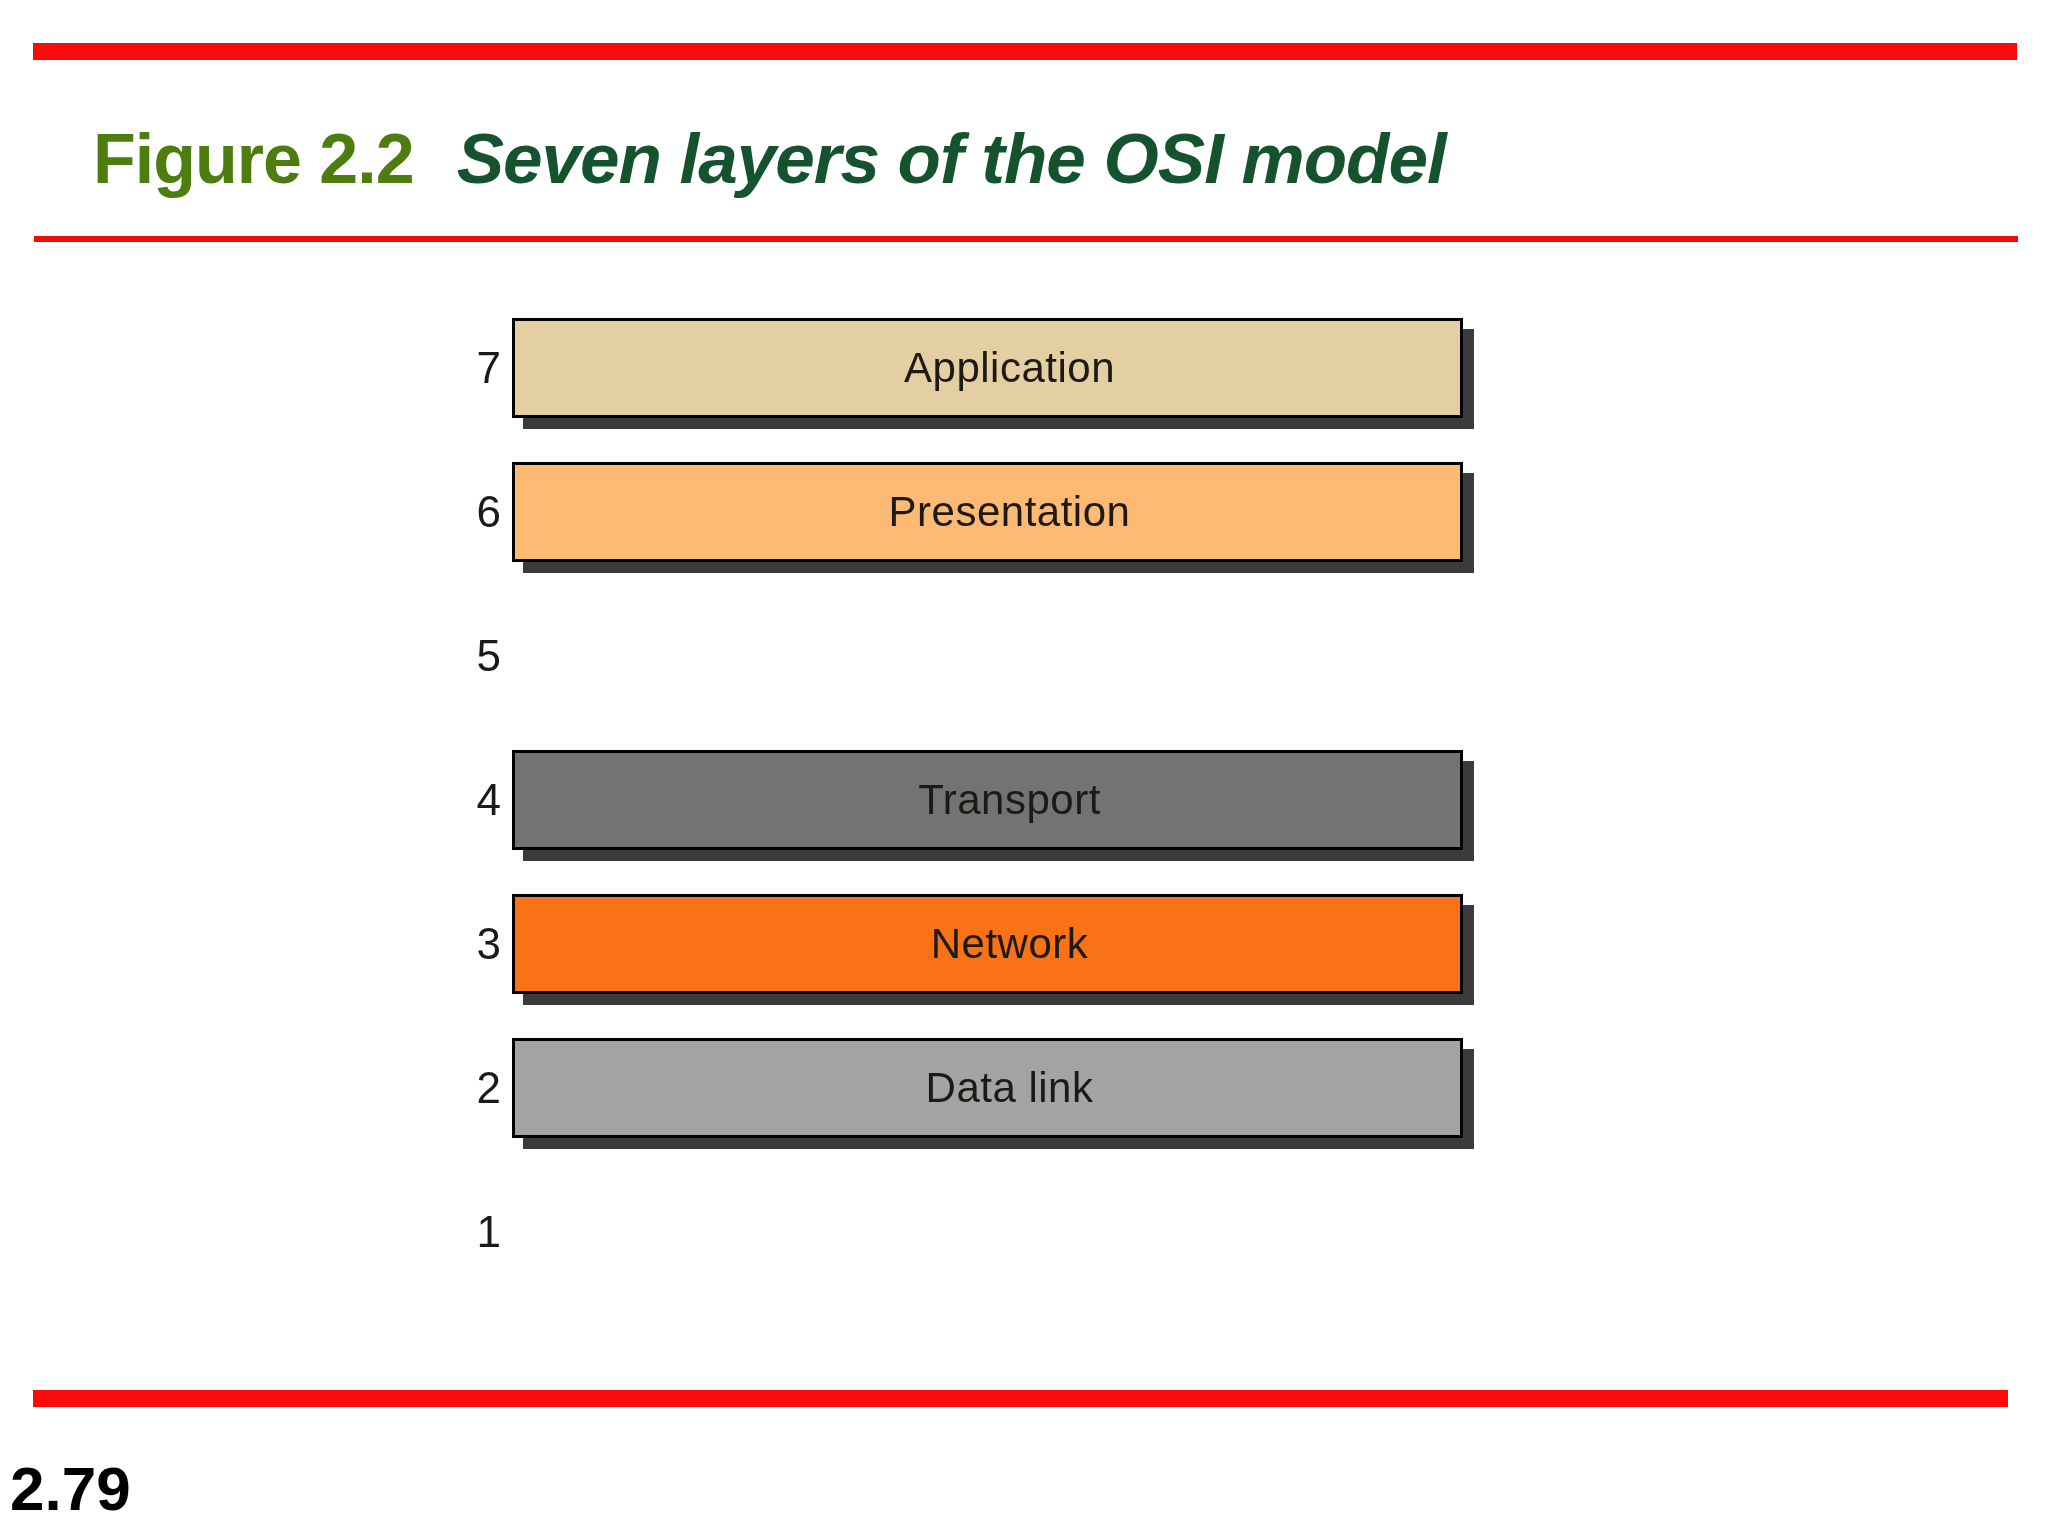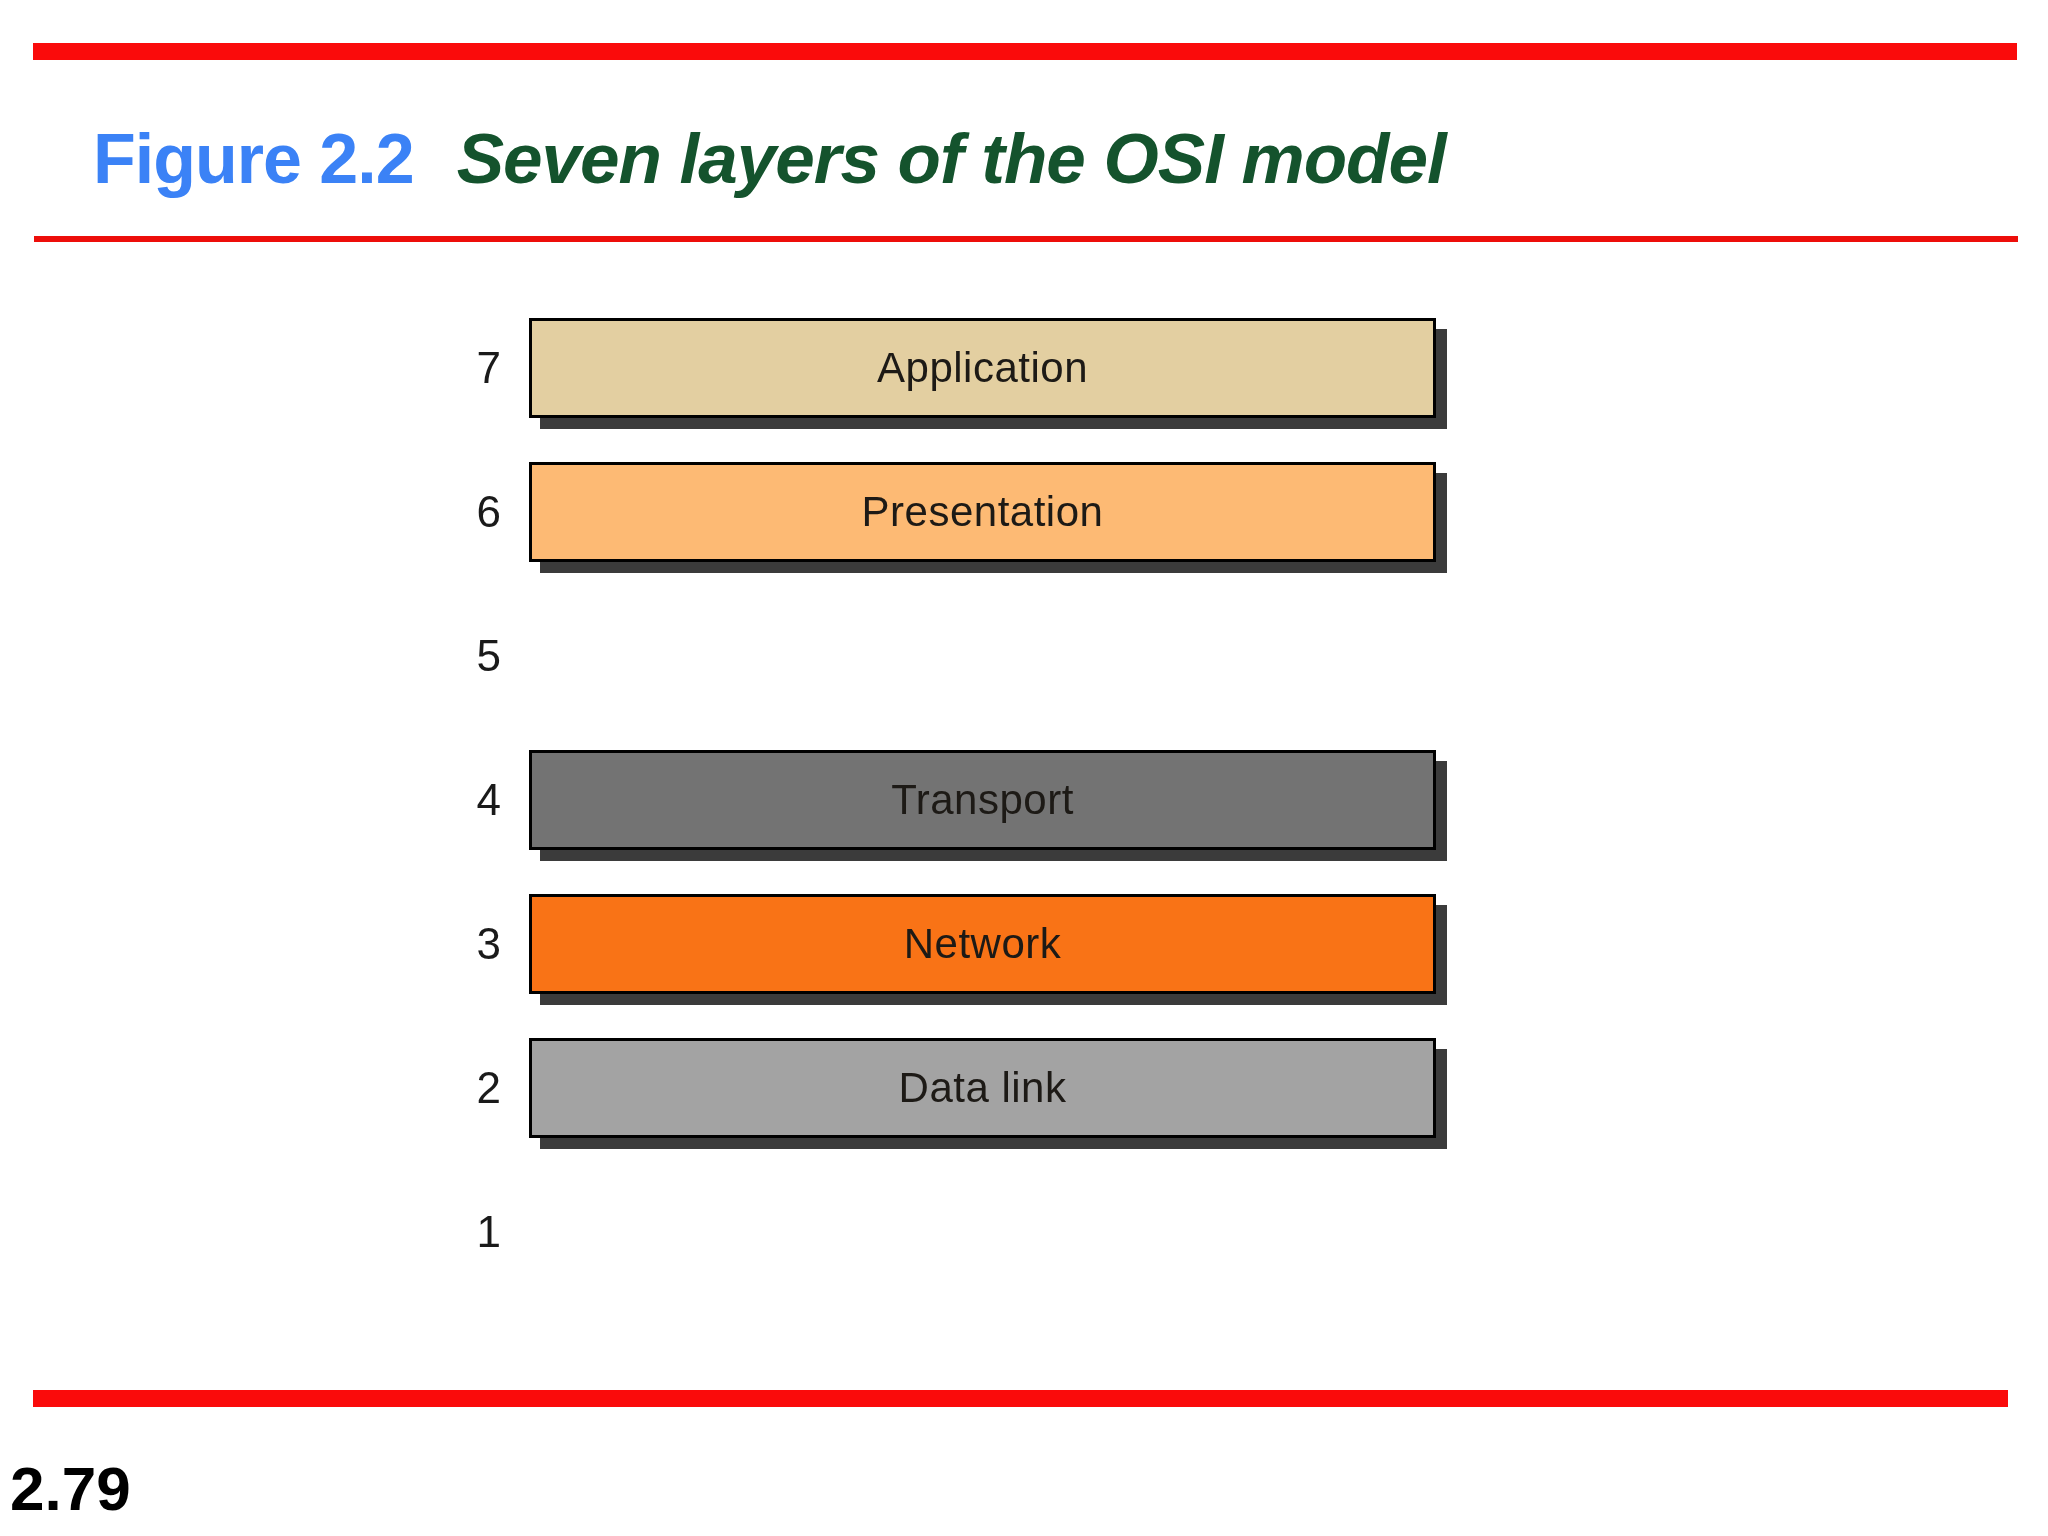--- a/index.html
+++ b/index.html
@@ -23,21 +23,21 @@
   #title-rule    { left: 34px; top: 236px;  width: 1984px; height: 6px; background: #ED0E0A; }
 
   #header-row {
     left: 93px; top: 118px;
     display: flex;
     align-items: baseline;
     gap: 43px;
     white-space: nowrap;
   }
   #figure-label {
-    color: #3b82f6;
+    color: #4d7c0f;
     font-size: 70px;
     font-weight: bold;
     letter-spacing: -1px;
   }
   #figure-title {
     color: #14532d;
     font-size: 71px;
     font-weight: bold;
     font-style: italic;
     letter-spacing: -1px;
@@ -56,28 +56,29 @@
   }
   .layer-number {
     width: 501px;
     text-align: right;
     font-size: 44px;
     color: #1a1a1a;
     line-height: 100px;
     flex: 0 0 auto;
   }
   .layer-box {
-    margin-left: 28px;
+    margin-left: 11px;
     width: 901px;
     border: 3px solid #000000;
     box-shadow: 11px 11px 0 rgba(42,42,42,0.92);
     display: flex;
     align-items: center;
     justify-content: center;
     flex: 0 0 auto;
+    padding-left: 44px;
   }
   .layer-label {
     font-size: 42px;
     color: #1d1a16;
     letter-spacing: 0.5px;
   }
 
   #page-number {
     left: 10px; top: 1458px;
     font-size: 62px;

